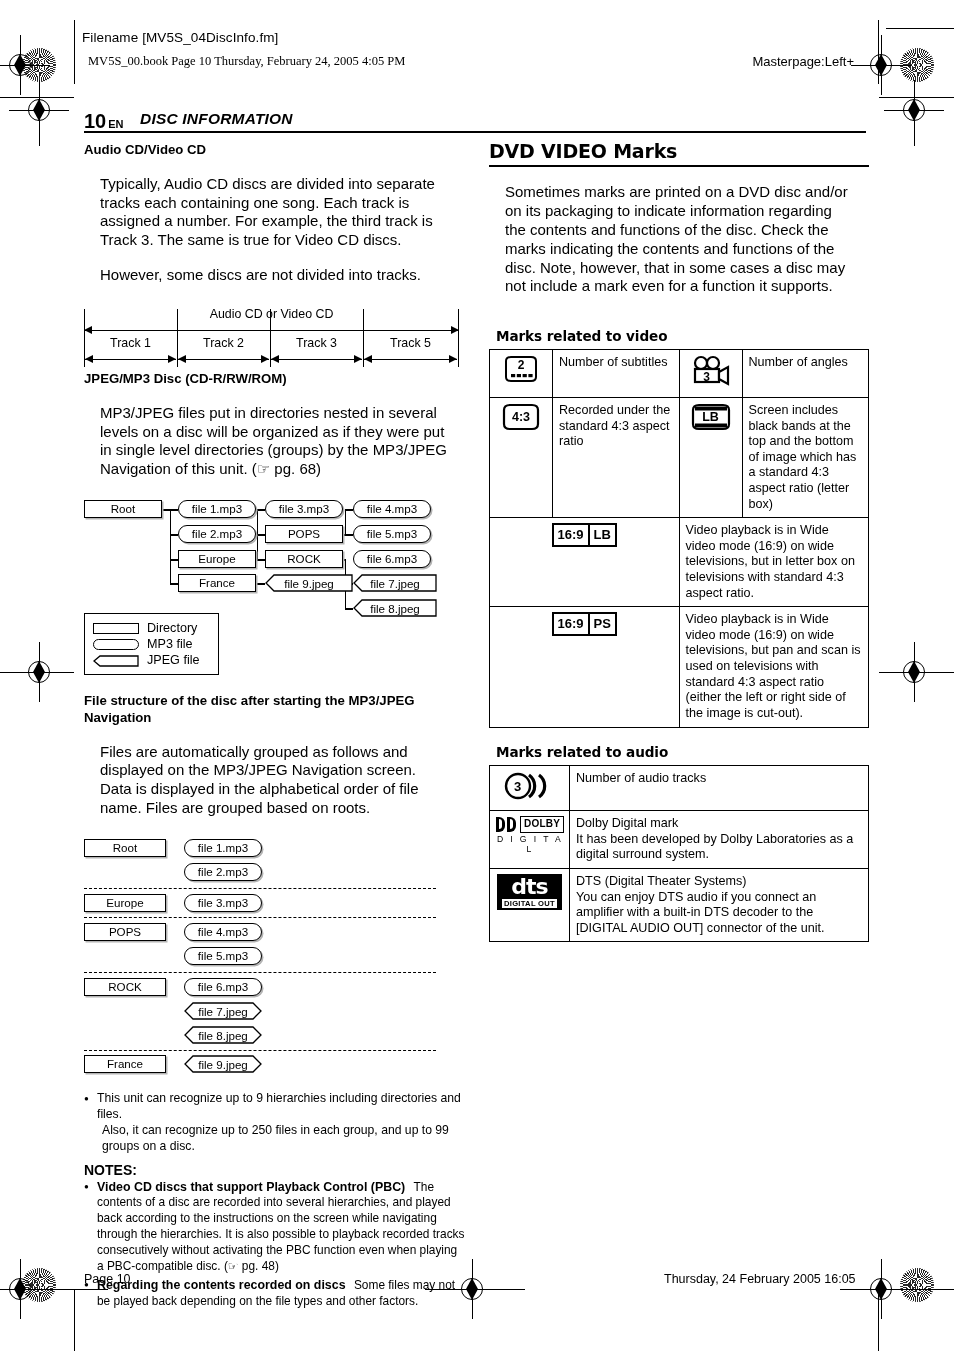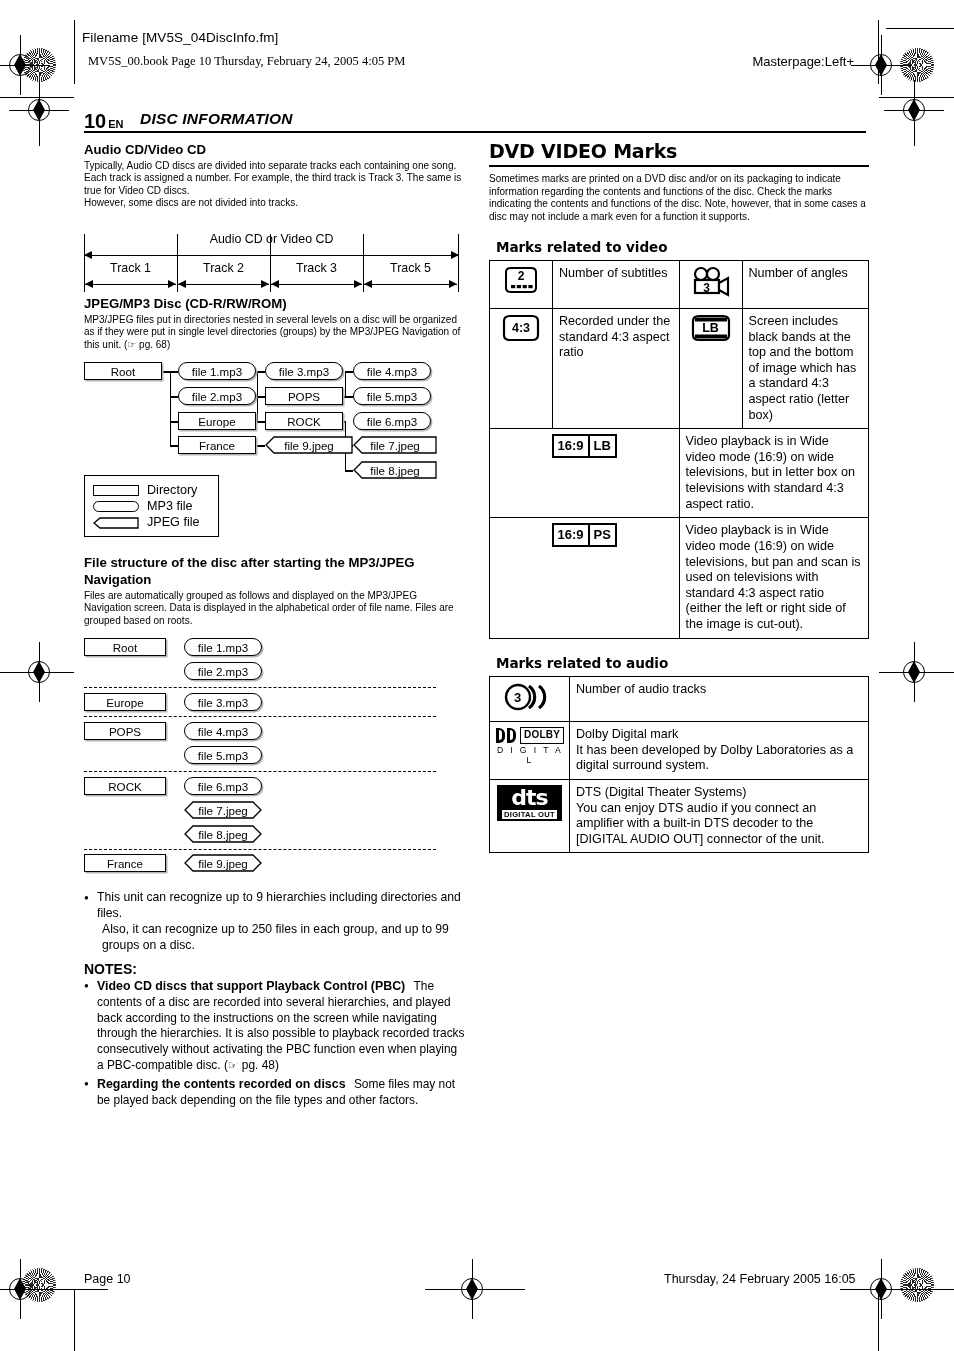--- a/index.html
+++ b/index.html
@@ -66,21 +66,21 @@
   }
   .title-rule {
     position:absolute; left:84px; top:131px; width:782px; height:2.4px; background:#000;
   }
 
   
   .col-l { position:absolute; left:84px; top:142px; width:382px; }
   .col-r { position:absolute; left:489px; top:140px; width:380px; }
 
   h3.sub { font-size:13.2px; font-weight:bold; margin:0 0 1px 0; line-height:1.26; }
-  p.body { font-size:10px; margin:0; line-height:1.26; } .sp16 { height:16px; }
+  p.body { font-size:15px; margin:16px; line-height:1.26; } .sp16 { height:16px; }
 
   
   .trackfig { position:relative; width:375px; height:58px; margin-top:24px; }
   .trackfig .tick { position:absolute; top:0; width:1.3px; height:58px; background:#000; }
   .trackfig .caption {
     position:absolute; top:-2px; left:0; width:100%;
     text-align:center; font-size:12.4px;
   }
   .trackfig .arrowrow { position:absolute; height:11px; }
   .trackfig .ar-line { position:absolute; left:0; right:0; top:5px; height:1.3px; background:#000; }

